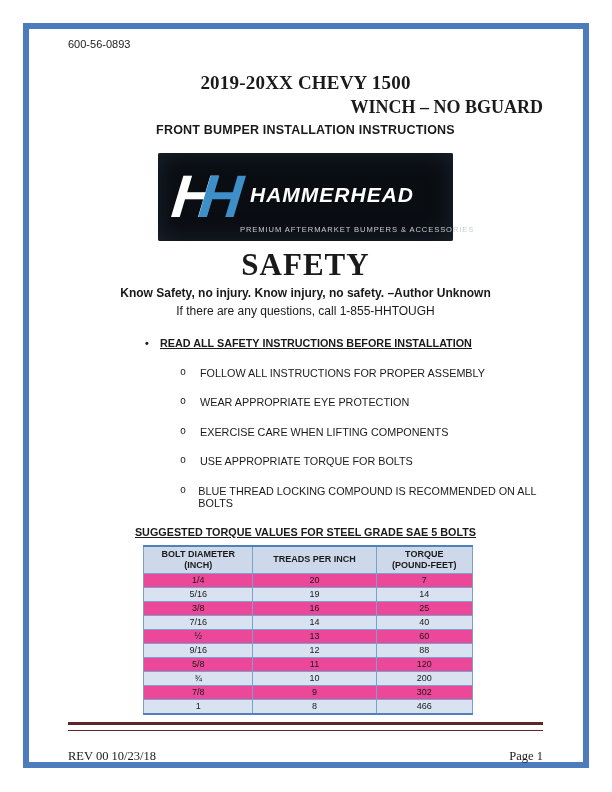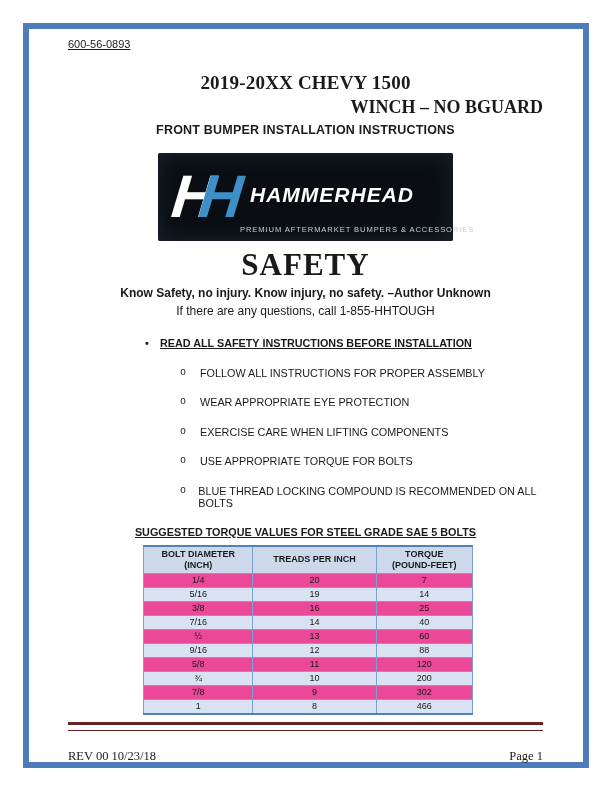--- a/index.html
+++ b/index.html
@@ -5,21 +5,21 @@
   html,body{margin:0;padding:0;}
   body{
     width:612px;height:792px;background:#ffffff;position:relative;overflow:hidden;
     font-family:"Liberation Sans",sans-serif;color:#1a1a1a;
   }
   .page-border{
     position:absolute;left:23px;top:23px;right:23px;bottom:24px;
     border:6px solid #4C7CBC;pointer-events:none;
   }
   .content{position:absolute;left:68px;top:30px;width:475px;}
-  .doc-number{font-size:11px;padding-top:8px;text-decoration:underline;}
+  .doc-number{font-size:11px;padding-top:8px;}
   .title-1{font-family:"Liberation Serif",serif;font-weight:bold;font-size:19px;
     text-align:center;margin:22px 0 0 0;letter-spacing:.2px;}
   .title-2{font-family:"Liberation Serif",serif;font-weight:bold;font-size:18px;
     text-align:right;margin:3px 0 0 0;}
   .subtitle{font-weight:bold;font-size:12.5px;text-align:center;margin-top:5px;letter-spacing:.2px;}
   
   .logo{width:295px;height:88px;margin:16px auto 0 auto;background:#0A0D12;position:relative;
     border-radius:2px;box-shadow:inset 0 0 25px #1a2430;}
   .hh-monogram{position:absolute;left:14px;top:0px;font-weight:bold;font-style:italic;
     font-size:60px;line-height:88px;transform:skewX(-6deg);}

